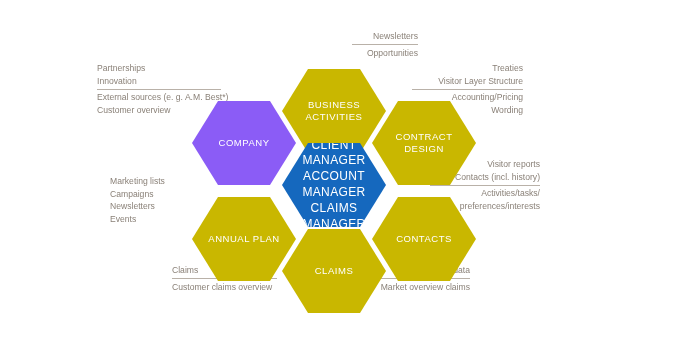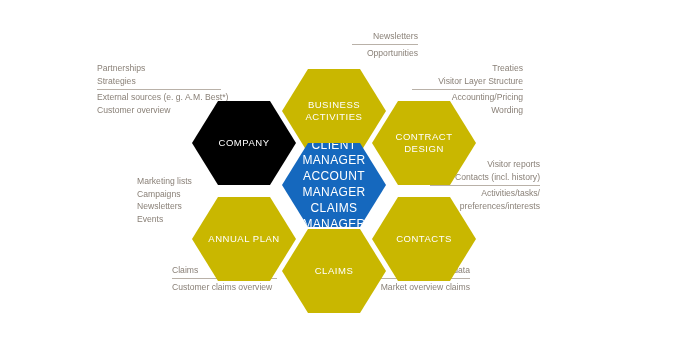--- a/index.html
+++ b/index.html
@@ -78,35 +78,35 @@
 
 
   <div class="note align-right" id="note-business-right" style="left:352px; top:30px; width:66px;">
     <span class="note-line">Newsletters</span>
     <span class="rule"></span>
     <span class="note-line">Opportunities</span>
   </div>
 
   <div class="note align-left" id="note-company-left" style="left:97px; top:62px; width:124px;">
     <span class="note-line">Partnerships</span>
-    <span class="note-line">Strategies</span>
+    <span class="note-line">Innovation</span>
     <span class="rule"></span>
     <span class="note-line">External sources (e. g. A.M. Best*)</span>
     <span class="note-line">Customer overview</span>
   </div>
 
   <div class="note align-right" id="note-contract-right" style="left:412px; top:62px; width:111px;">
     <span class="note-line">Treaties</span>
     <span class="note-line">Visitor Layer Structure</span>
     <span class="rule"></span>
     <span class="note-line">Accounting/Pricing</span>
     <span class="note-line">Wording</span>
   </div>
 
-  <div class="note align-left" id="note-annual-left" style="left:110px; top:175px; width:96px;margin-left:27px;">
+  <div class="note align-left" id="note-annual-left" style="left:110px; top:175px; width:96px;">
     <span class="note-line">Marketing lists</span>
     <span class="note-line">Campaigns</span>
     <span class="note-line">Newsletters</span>
     <span class="note-line">Events</span>
   </div>
 
   <div class="note align-right" id="note-contacts-right" style="left:430px; top:158px; width:110px;">
     <span class="note-line">Visitor reports</span>
     <span class="note-line">Contacts (incl. history)</span>
     <span class="rule"></span>
@@ -124,21 +124,21 @@
     <span class="note-line">NatCat data</span>
     <span class="rule"></span>
     <span class="note-line">Market overview claims</span>
   </div>
 
   <div class="hex hex-gold" id="hex-business-activities" style="left:282px; top:57px; width:104px; height:84px; background:#C9B700;">
     <span class="hex-label">BUSINESS
 ACTIVITIES</span>
   </div>
 
-  <div class="hex hex-gold" id="hex-company" style="left:192px; top:89px; width:104px; height:84px; background:#000000;">
+  <div class="hex hex-gold" id="hex-company" style="left:192px; top:89px; width:104px; height:84px; background:#8b5cf6;">
     <span class="hex-label">COMPANY</span>
   </div>
 
   <div class="hex hex-gold" id="hex-contract-design" style="left:372px; top:89px; width:104px; height:84px; background:#C9B700;">
     <span class="hex-label">CONTRACT
 DESIGN</span>
   </div>
 
   <div class="hex hex-gold" id="hex-annual-plan" style="left:192px; top:185px; width:104px; height:84px; background:#C9B700;">
     <span class="hex-label">ANNUAL PLAN</span>

